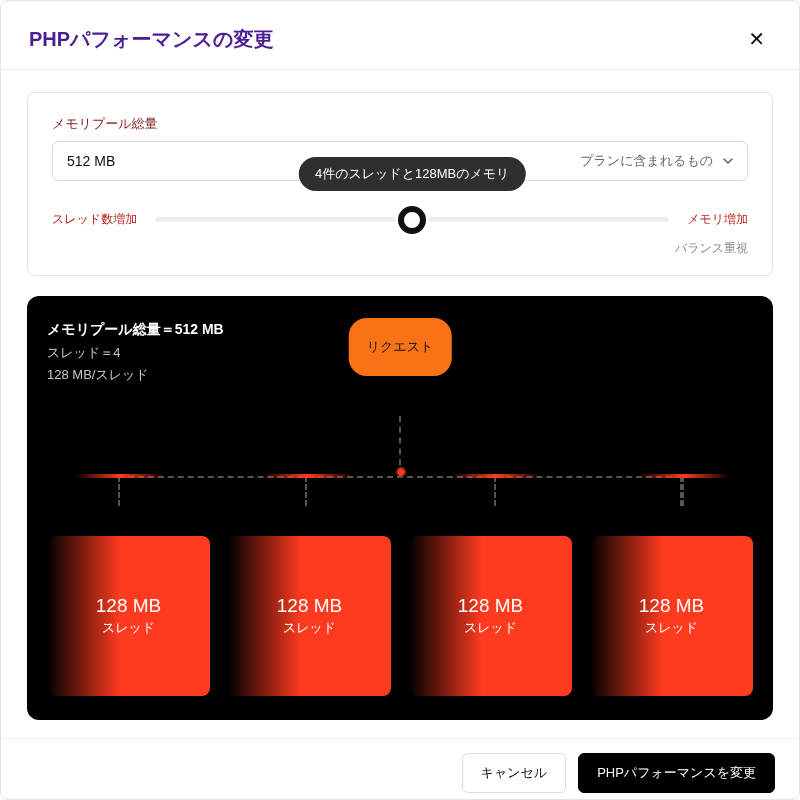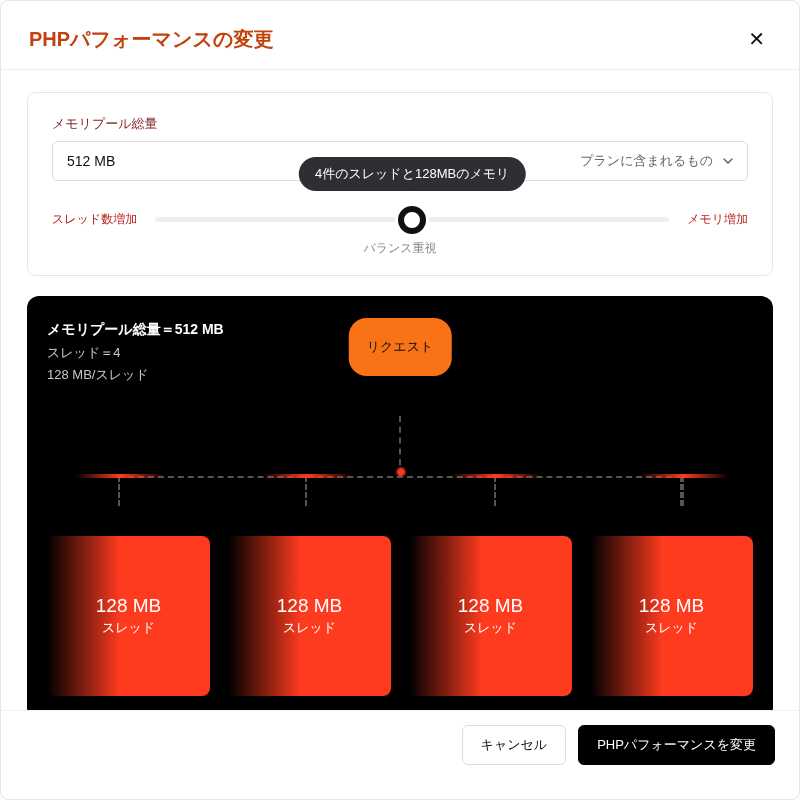--- a/index.html
+++ b/index.html
@@ -11,21 +11,21 @@
     }
     .modal {
       width: 800px; height: 800px;
       display: flex; flex-direction: column;
       border: 1px solid #e5e5e5; border-radius: 8px;
     }
     .modal-header {
       display: flex; justify-content: space-between; align-items: center;
       padding: 24px 28px 16px 28px; border-bottom: 1px solid #eee;
     }
-    .modal-title { font-size: 20px; font-weight: 600; color: #c2410c; }
+    .modal-title { font-size: 20px; font-weight: 600; color: #4c1d95; }
     .close-btn {
       background: none; border: none; font-size: 20px; line-height: 1;
       color: #111; cursor: pointer; padding: 4px 6px;
     }
     .modal-body {
       padding: 22px 26px 8px 26px; flex: 1; overflow: auto;
     }
     .config-card {
       border: 1px solid #e5e5e5; border-radius: 8px; padding: 22px 24px 18px;
     }
@@ -42,21 +42,21 @@
     .select-right { display: flex; align-items: center; gap: 10px; color: #666; font-size: 13px; }
     .caret { width: 10px; height: 6px; }
     .slider-row { margin-top: 30px; position: relative; }
     .slider-track { background: #eee; height: 5px; border-radius: 3px; position: relative; }
     .slider-knob {
       position: absolute; top: 50%; left: 50%; transform: translate(-50%, -50%);
       width: 16px; height: 16px; border-radius: 50%; background: #fff;
       border: 6px solid #111; box-sizing: content-box; box-shadow: 0 0 0 3px #fff;
       cursor: grab;
     }
-    .slider-sublabel { text-align: center; font-size: 12px; color: #888; margin-top: 12px; }
+    .slider-sublabel { text-align: right; font-size: 12px; color: #888; margin-top: 12px; }
     .tooltip {
       position: absolute; left: 50%; transform: translateX(-50%); top: -60px;
       background: #2f2f33; color: #fff; font-size: 13px; padding: 8px 16px;
       border-radius: 18px; white-space: nowrap;
     }
     .tooltip::after {
       content: ""; position: absolute; left: 50%; transform: translateX(-50%);
       bottom: -6px; border: 6px solid transparent; border-top-color: #2f2f33;
     }
     .vis {
@@ -93,21 +93,21 @@
     .thread {
       flex: 1; height: 160px; border-radius: 8px;
       background: linear-gradient(90deg, #000 0%, #ff3b1f 45%, #ff3b1f 100%);
       display: flex; flex-direction: column; align-items: center; justify-content: center;
       color: #fff; text-align: center;
     }
     .thread .mb { font-size: 19px; font-weight: 400; }
     .thread .sub { font-size: 13px; margin-top: 2px; }
     .modal-footer {
       display: flex; justify-content: flex-end; gap: 12px;
-      padding: 14px 24px 34px; border-top: 1px solid #f2f2f2;
+      padding: 14px 24px 6px; border-top: 1px solid #f2f2f2;
     }
     .btn { border-radius: 6px; padding: 10px 18px; font-size: 13px; cursor: pointer; }
     .btn-secondary { background: #fff; border: 1px solid #ddd; color: #111; }
     .btn-primary { background: #000; border: 1px solid #000; color: #fff; }
     .slider-row-inner{display:flex; align-items:center; gap:18px;}
     .slider-side{font-size:12px; color:#b91c1c; white-space:nowrap;}
     .slider-track-wrap{flex:1; position:relative;}
   </style>
 </head>
 <body>

